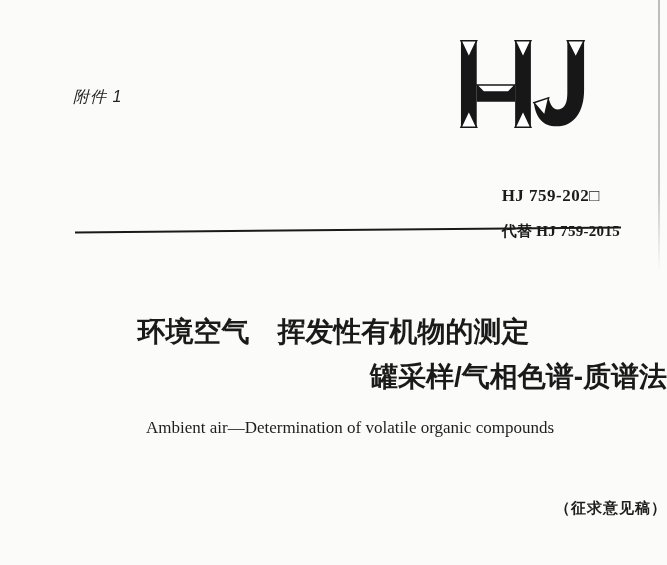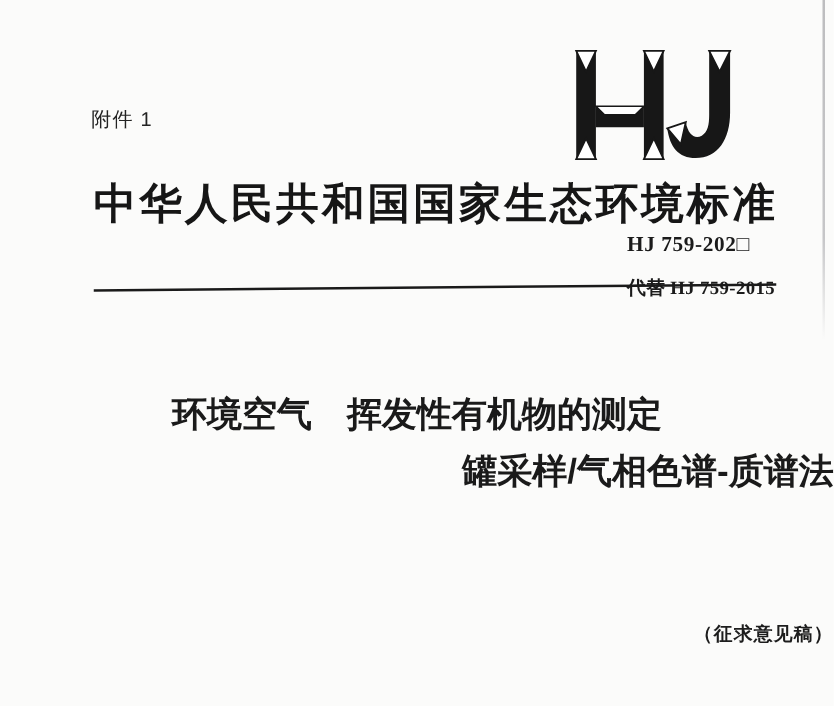--- a/index.html
+++ b/index.html
@@ -21,20 +21,21 @@
     left: 658px; top: 0;
     width: 2px; height: 272px;
     background: linear-gradient(to bottom, #bdbdbf 0%, #c6c6c8 70%, rgba(200,200,200,0) 100%);
   }
   .attachment {
     position: absolute;
     left: 73px; top: 87px;
     font-size: 16px; line-height: 20px;
     color: #232323;
     letter-spacing: 1px;
+    font-style: italic;
   }
   .logo {
     position: absolute;
     left: 459px; top: 40px;
     width: 130px; height: 88px;
   }
   .logo svg { display: block; width: 100%; height: 100%; }
   .heading {
     position: absolute;
     left: 75px; top: 145px;
@@ -117,30 +118,30 @@
 
       <polygon points="18,45 57,45 57,62 18,62" fill="#171717"></polygon>
       <polygon points="18,45 57,45 50,52 25,52" fill="#ffffff" stroke="#171717" stroke-width="1.3"></polygon>
 
       <path d="M110,0 L127,0 L127,50 C127,72 117,87 99,87 C85,87 78,78 76,63 L91,58 C93,68 98,72 104,69 C109,66 110,60 110,52 Z" fill="#171717"></path>
       <polygon points="110,0 127,0 118.5,17" fill="#ffffff" stroke="#171717" stroke-width="1.5"></polygon>
       <polygon points="76,63 91,58 87,76" fill="#ffffff" stroke="#171717" stroke-width="1.5"></polygon>
     </svg>
   </div>
 
-  <div class="heading">中华人民共和国国家生态环境标准</div>
 
   <div class="num-block">
     <div class="std-number">HJ 759-202□</div>
     <div class="replaces">代替 HJ 759-2015</div>
   </div>
 
   <div class="rule"></div>
 
   <div class="title-cn line1">环境空气　挥发性有机物的测定</div>
 
   <div class="title-cn line2">罐采样/气相色谱-质谱法</div>
 
+  <div class="title-en line1">Ambient air—Determination of volatile organic compounds</div>
 
 
   <div class="draft-note">（征求意见稿）</div>
 
 </div>
 
 </body></html>

